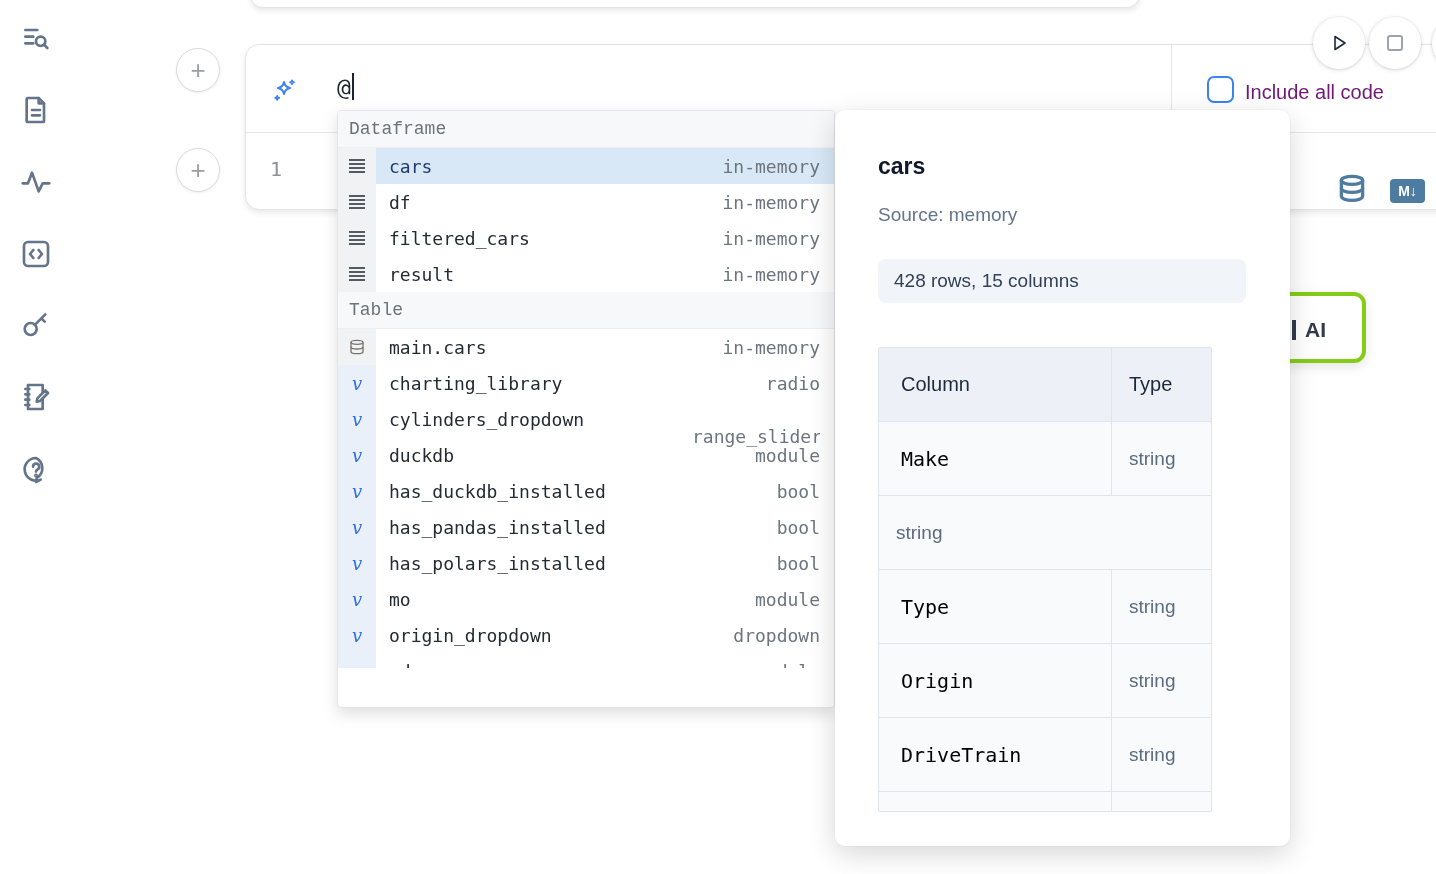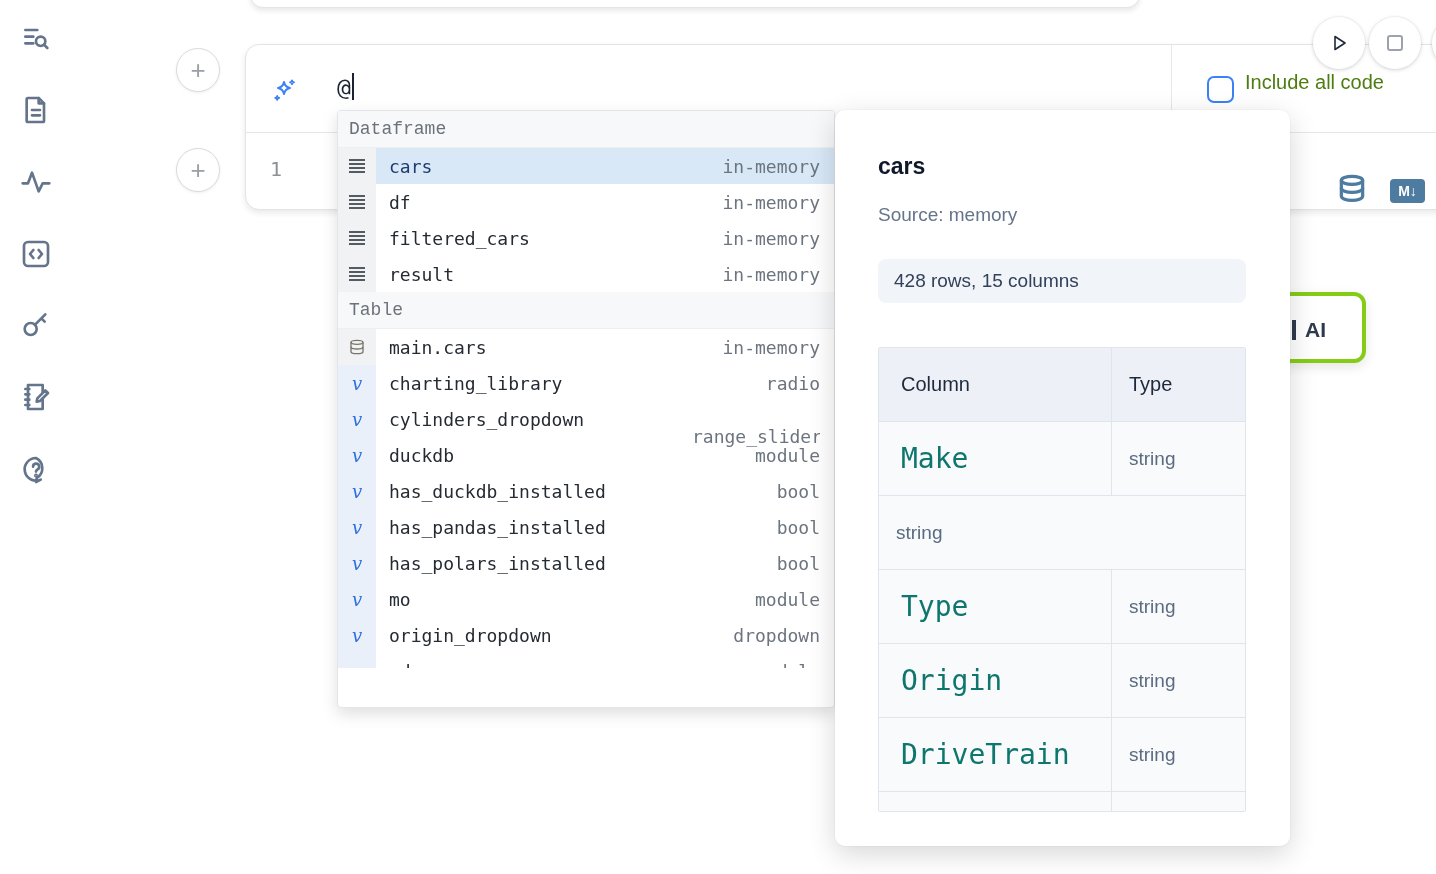--- a/index.html
+++ b/index.html
@@ -28,21 +28,21 @@
           background:#fff; border:1px solid #e3e4e6; border-radius:14px;
           box-shadow:0 3px 6px rgba(0,0,0,.09); }
   .ai-row { position:absolute; left:0; top:0; width:100%; height:87px; }
   .sparkle { position:absolute; left:25px; top:33px; width:28px; height:28px; }
   .prompt-text { position:absolute; left:91px; top:28px; font-size:23px; color:#1b2430; }
   .caret { display:inline-block; width:2px; height:27px; background:#1b2430;
            vertical-align:-5px; margin-left:1px; }
   .v-div { position:absolute; left:925px; top:0; width:1px; height:87px; background:#e6e7e9; }
   .chk { position:absolute; left:961px; top:31px; width:27px; height:27px; border-radius:7px;
          border:2px solid #3b82f6; background:#fff; }
-  .chk-label { position:absolute; left:999px; top:26px; font-size:20px; color:#4d7c0f; }
+  .chk-label { position:absolute; left:999px; top:36px; font-size:20px; color:#701a75; }
   .h-div { position:absolute; left:0; top:87px; width:100%; height:1px; background:#e6e7e9; }
   .ed-row { position:absolute; left:0; top:88px; width:100%; height:77px; }
   .line-no { position:absolute; left:24px; top:24px; font-size:20px; color:#8b9198; }
   .cell-db-icon { position:absolute; left:1090px; top:40px; width:32px; height:32px; color:#4e7ca1; }
   .cell-md-icon { position:absolute; left:1144px; top:46px; width:35px; height:24px;
                   background:#4e7ca1; color:#fff; border-radius:4px; font-weight:bold;
                   font-size:14px; display:flex; align-items:center; justify-content:center; }
 
   
   .circle-btn { position:absolute; width:52px; height:52px; border-radius:50%; background:#fff;
@@ -78,28 +78,28 @@
   .ai-card-clip { position:absolute; right:66px; top:24px; width:4px; height:20px; background:#2f3a4d; }
 
   
   .panel { position:absolute; left:835px; top:110px; width:455px; height:736px; background:#fff;
            border-radius:10px; box-shadow:0 8px 28px rgba(0,0,0,.16), 0 0 0 1px rgba(0,0,0,.02);
            z-index:20; }
   .panel-title { position:absolute; left:43px; top:43px; font-size:23px; font-weight:bold; color:#0f172a; }
   .panel-source { position:absolute; left:43px; top:94px; font-size:19px; color:#64748b; }
   .shape-pill { position:absolute; left:43px; top:149px; width:368px; height:44px; background:#f1f5f9;
                 border-radius:8px; font-size:19px; color:#33415a; line-height:44px; padding-left:16px; }
-  .ptable { position:absolute; left:43px; top:237px; width:368px; height:465px; overflow:hidden;
+  .ptable { position:absolute; left:43px; top:237px; width:334px; height:465px; overflow:hidden;
             border:1px solid #dfe5ec; border-radius:2px; }
   .prow { display:flex; height:74px; border-bottom:1px solid #dfe5ec; background:#f8fafc; }
   .prow.hdr { background:#edf1f7; }
   .pc1 { width:233px; border-right:1px solid #dfe5ec; display:flex; align-items:center; padding-left:22px; }
   .pc2 { flex:1; display:flex; align-items:center; padding-left:17px; }
   .prow.hdr .pc1, .prow.hdr .pc2 { font-size:20px; color:#1e293b; }
-  .prow .cname { font-size:28px; color:#0f766e; }
+  .prow .cname { font-size:20px; color:#000000; }
   .prow .ctype { font-size:19px; color:#5b6b80; }
 </style>
 </head>
 <body>
 
 <div class="sidebar">
   <div class="side-icon" style="top:22px">
     <svg viewBox="0 0 24 24" fill="none" stroke="currentColor" stroke-width="2" stroke-linecap="round">
         <path d="M4 6h9M4 11h6M4 16h6"></path>
         <circle cx="15.5" cy="14.5" r="3.5"></circle>

